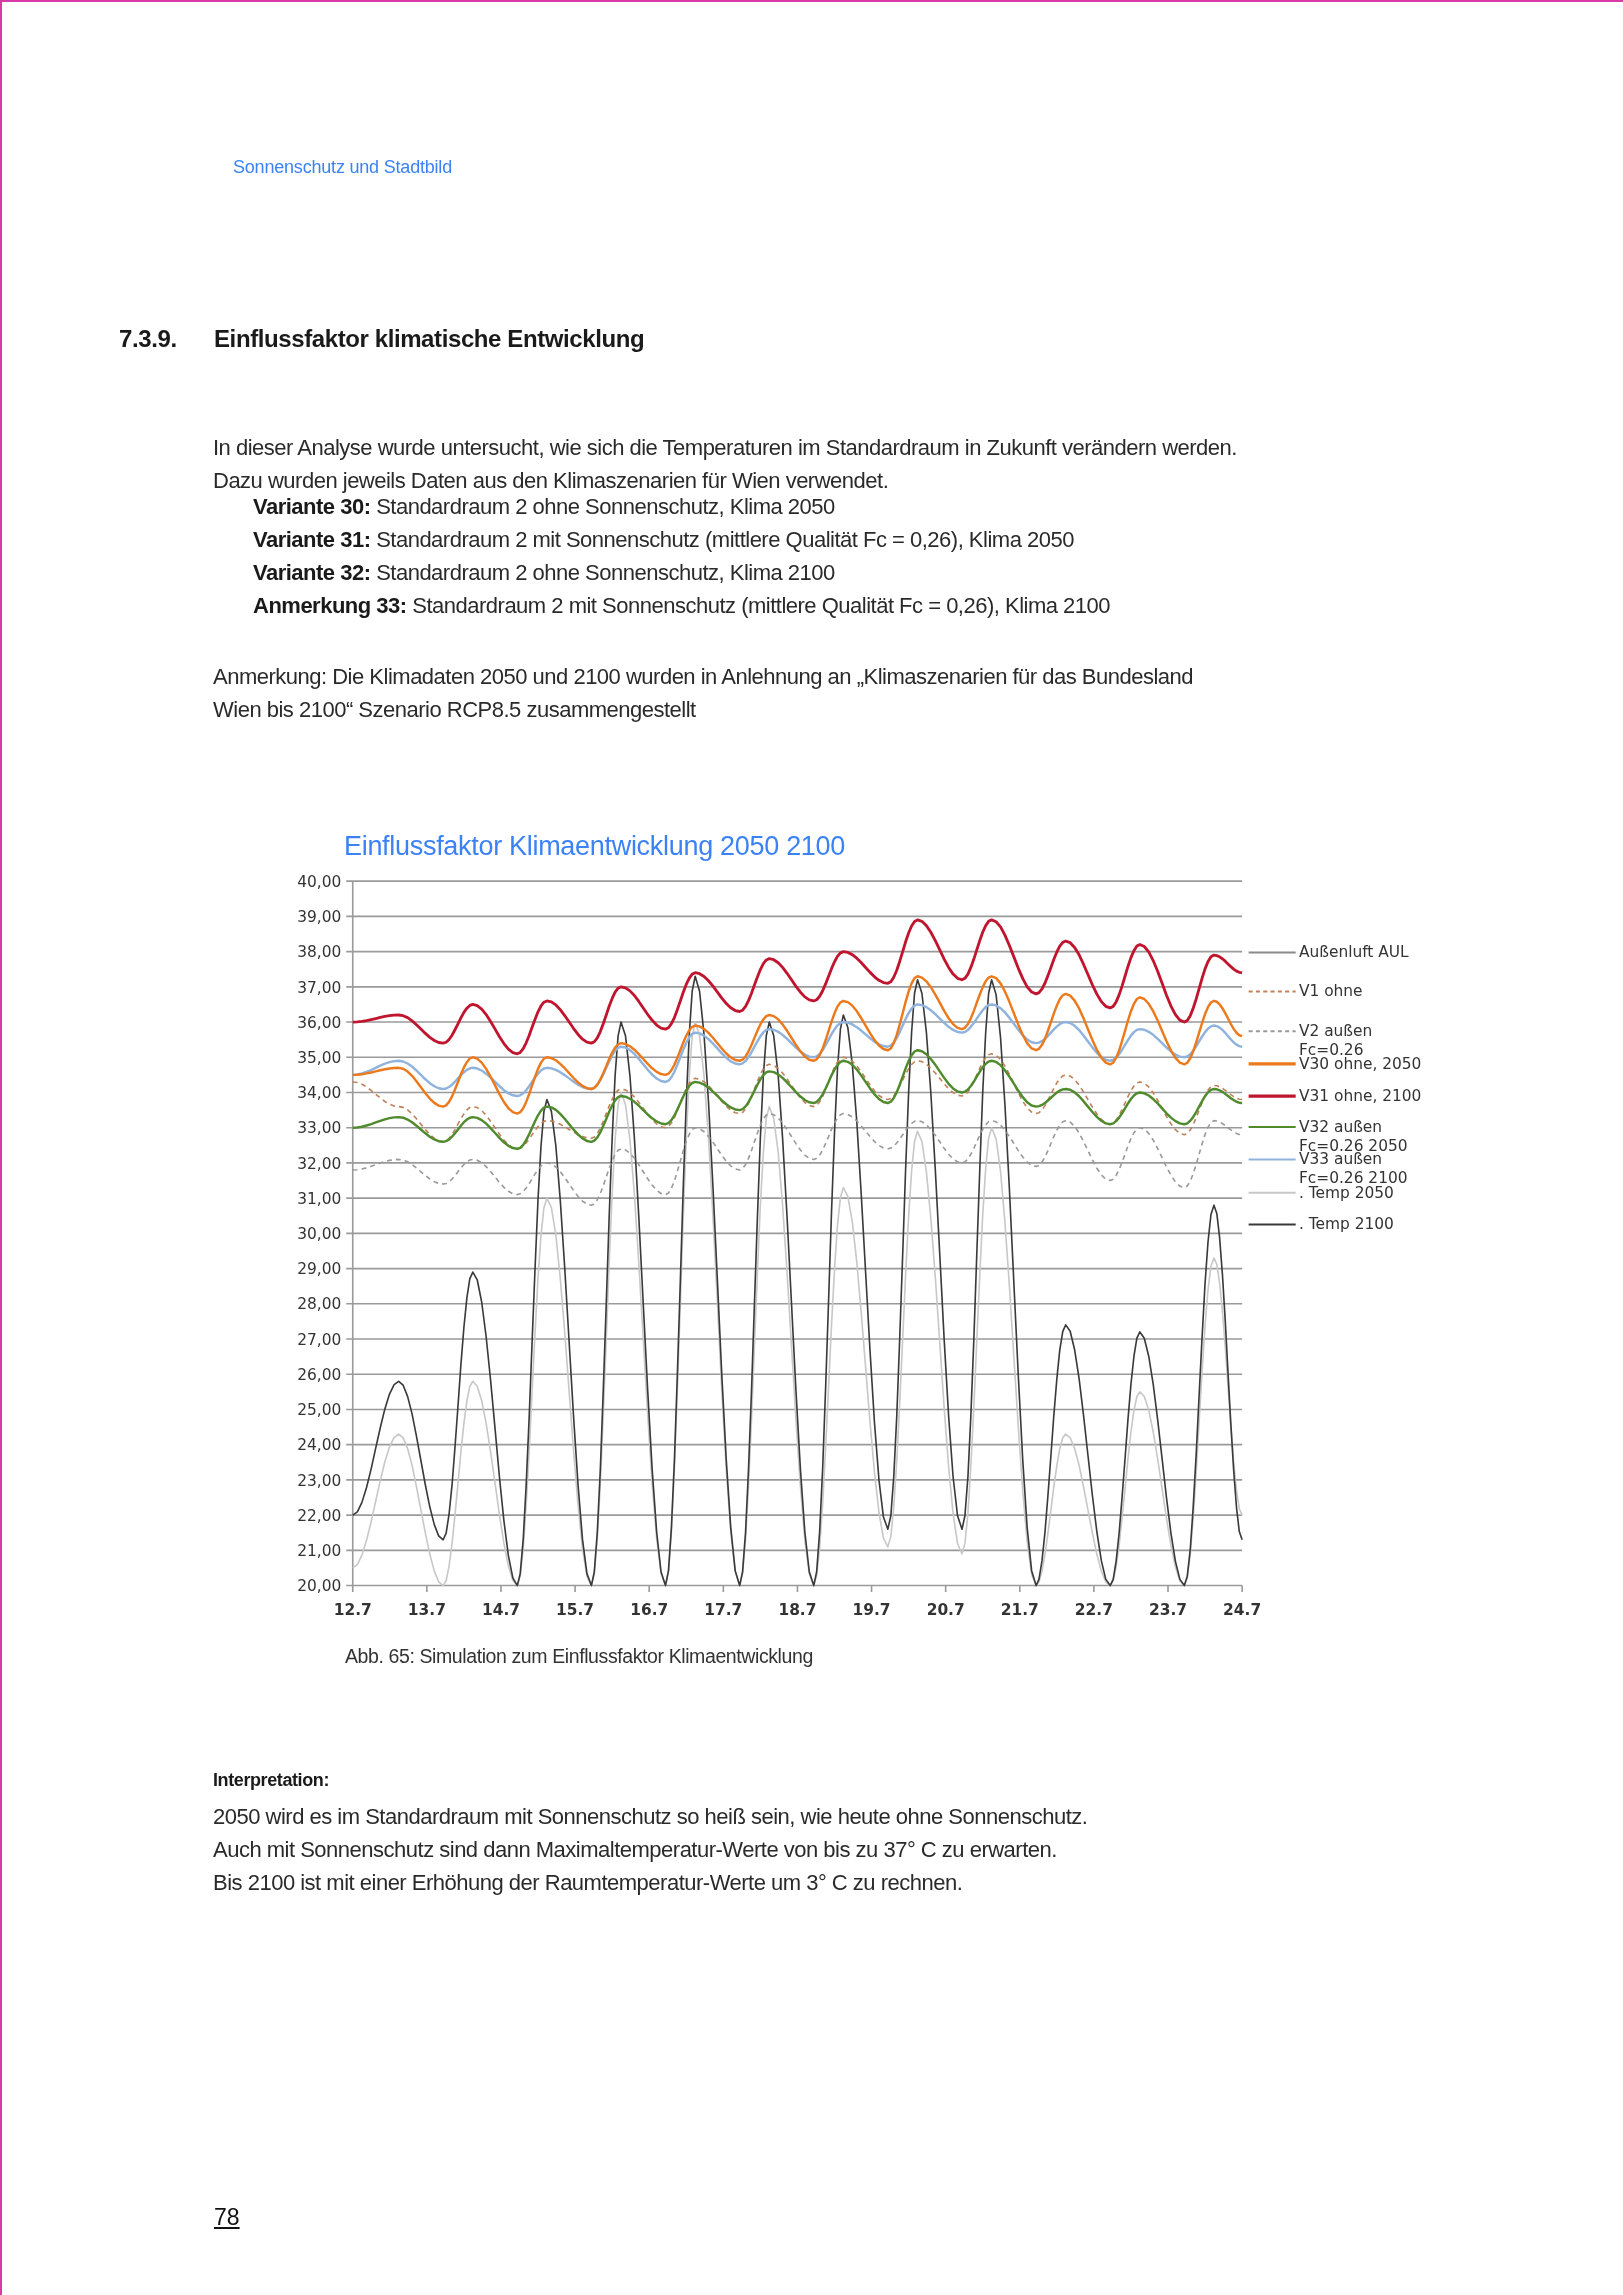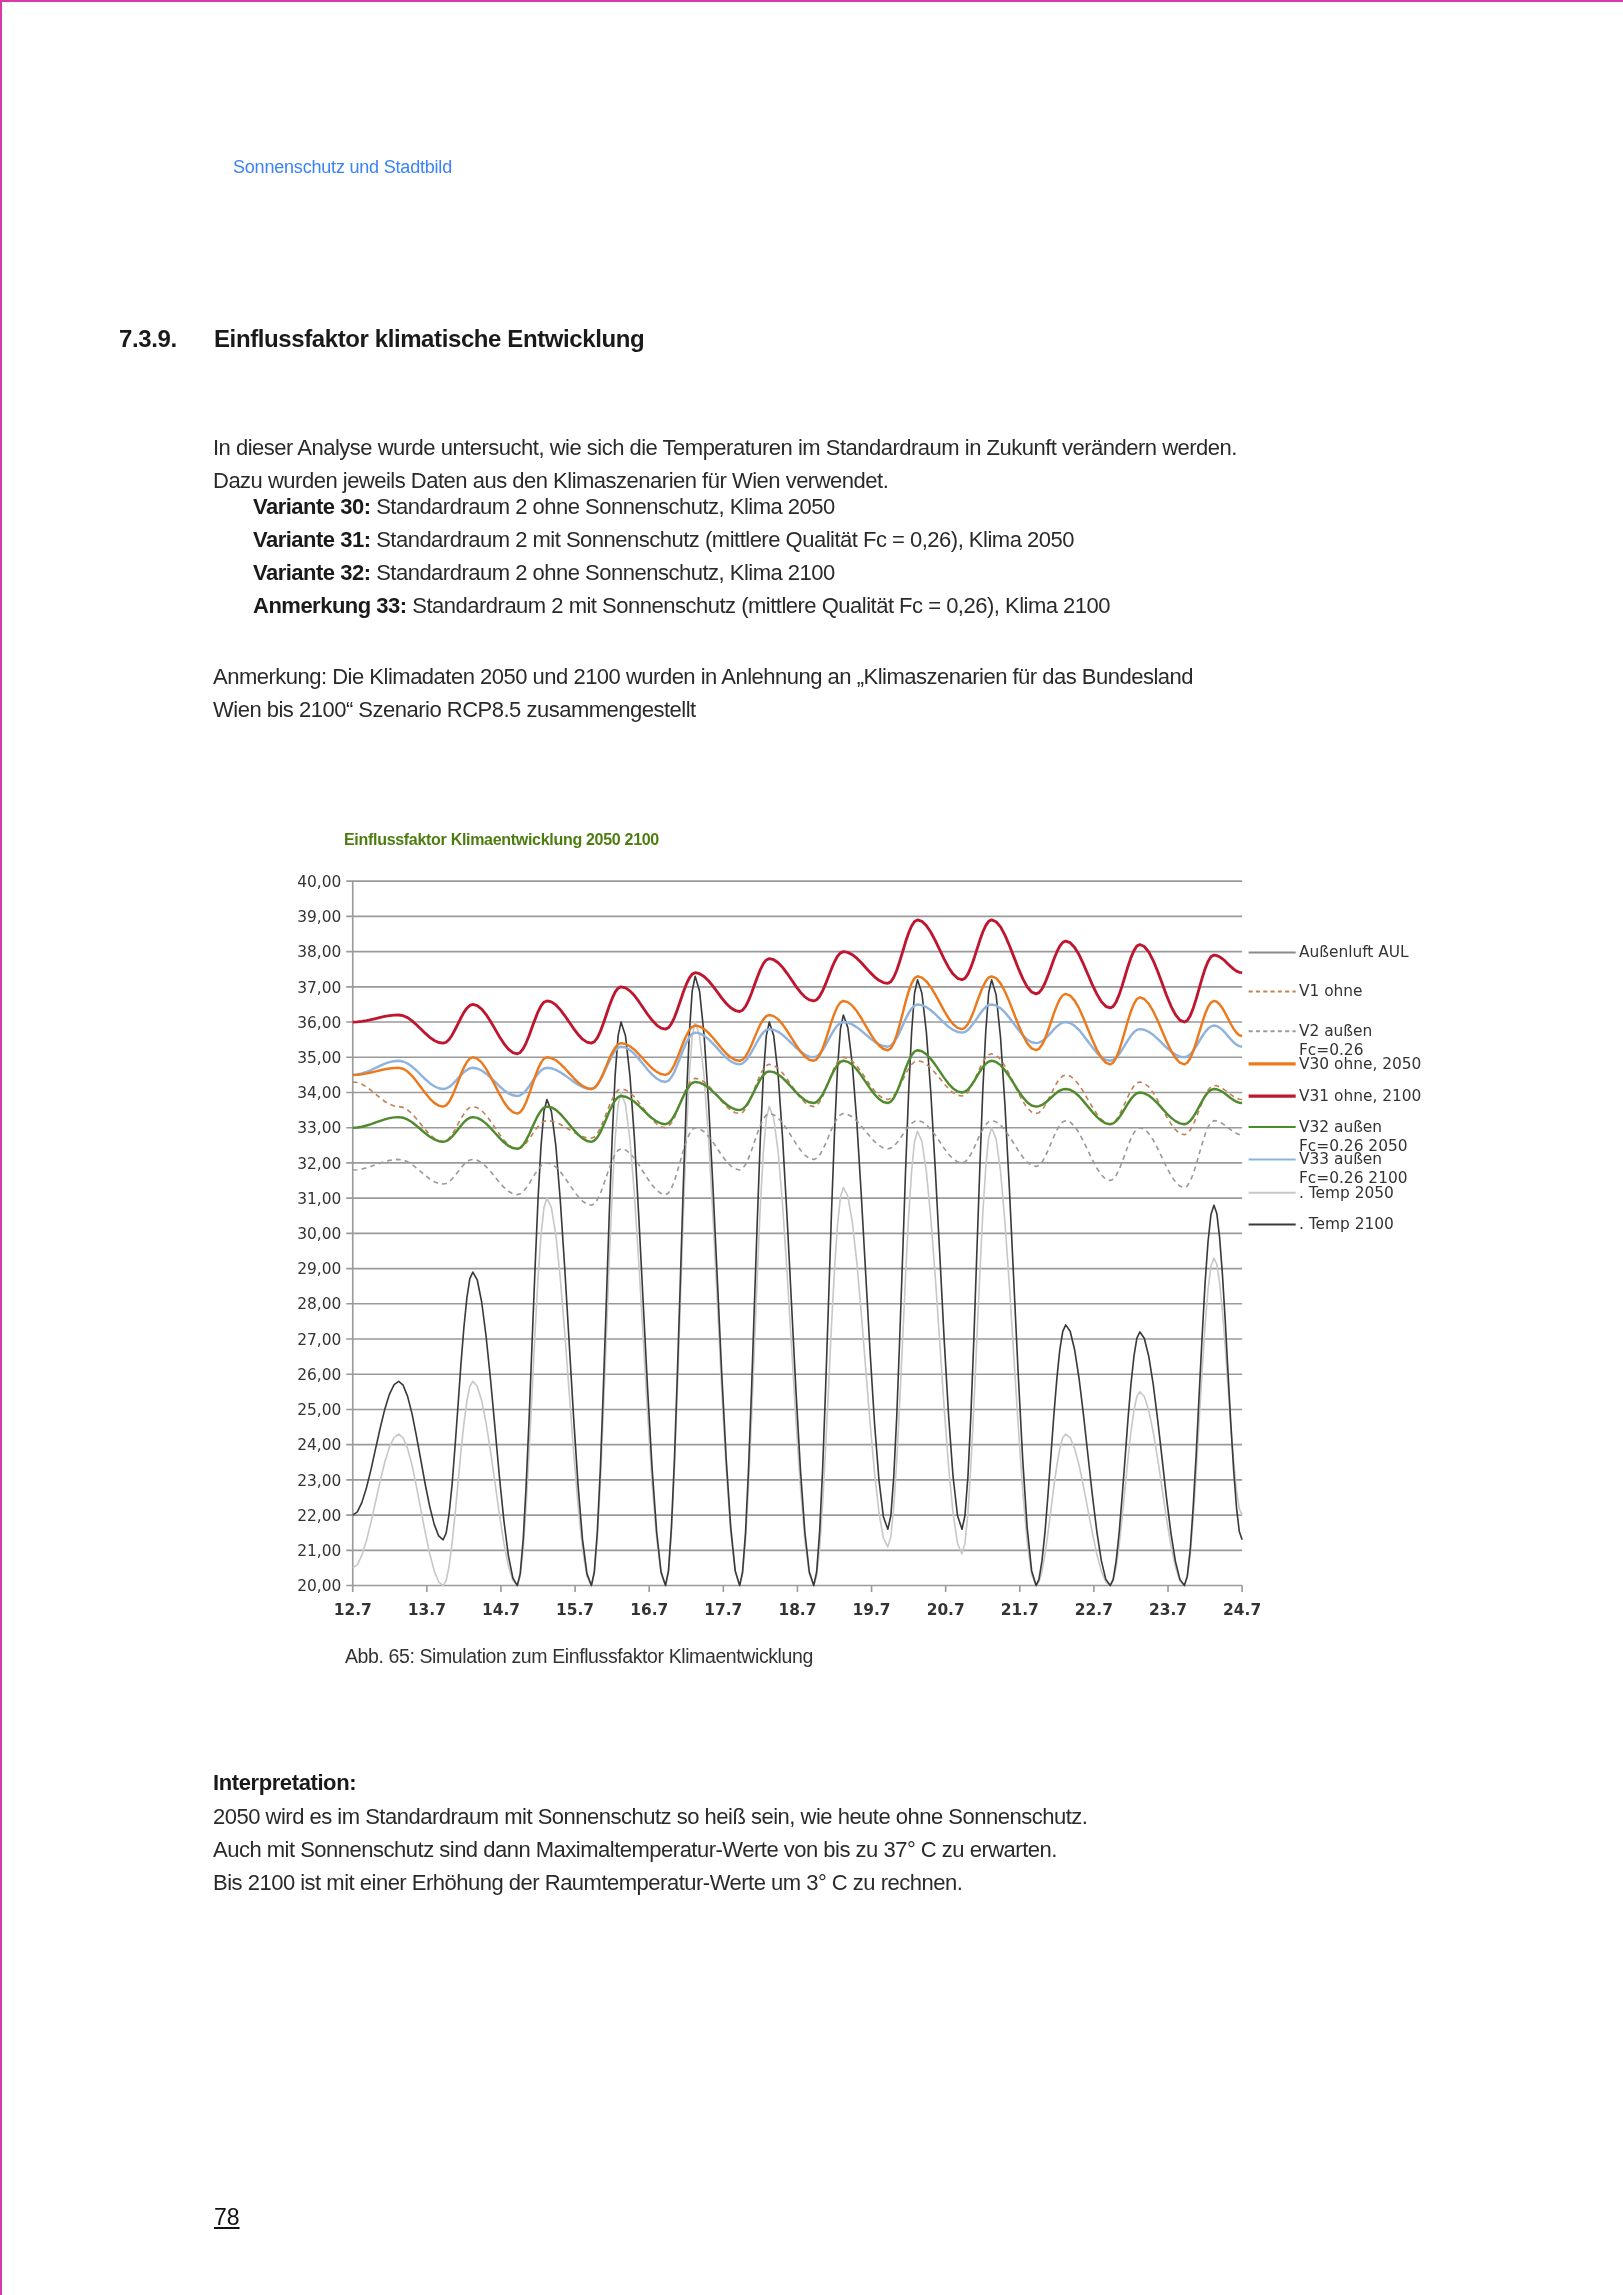--- a/index.html
+++ b/index.html
@@ -11,24 +11,24 @@
   .page-border-left { position: absolute; left: 0; top: 0; width: 2.4px; height: 2295px; background: #d83aa6; }
   .running-head { position: absolute; left: 213px; top: 157px; font-size: 18px; color: #3b82f6; letter-spacing: -0.2px; margin-left: 20px; }
   .section-heading { position: absolute; left: 119px; top: 325px; font-size: 24px; font-weight: bold; color: #1a1a1a; letter-spacing: -0.4px; }
   .section-heading .num { display: inline-block; width: 95px; }
   .para { position: absolute; left: 213px; font-size: 22px; line-height: 33px; color: #2a2a2a; letter-spacing: -0.5px; }
   .intro { top: 391px; margin-top: 40px; }
   .variants { position: absolute; left: 253px; top: 490px; font-size: 22px; line-height: 33px; color: #2a2a2a; letter-spacing: -0.5px; }
   .variants b { color: #1a1a1a; }
   .note { top: 660px; }
   .chart-wrap { position: absolute; left: 244px; top: 820px; width: 1201px; height: 804px; }
-  .chart-title { position: absolute; left: 100px; top: 10.6px; font-size: 16px; font-weight: bold; color: #4d7c0f; letter-spacing: -0.3px; }
+  .chart-title { position: absolute; left: 100px; top: 10.6px; font-size: 27px; font-weight: normal; color: #3b82f6; letter-spacing: -0.3px; }
   .y-label { position: absolute; left: -81px; top: 455px; width: 292px; transform: rotate(-90deg); transform-origin: center; font-size: 18px; font-weight: bold; color: #222; text-align: center; font-family: "DejaVu Sans", sans-serif; }
   .caption { position: absolute; left: 345px; top: 1645px; font-size: 19.5px; color: #333; letter-spacing: -0.4px; }
-  .interp-title { position: absolute; left: 213px; top: 1770px; font-size: 22px; font-weight: bold; color: #1a1a1a; letter-spacing: -0.4px; }
+  .interp-title { position: absolute; left: 213px; top: 1770px; font-size: 18px; font-weight: bold; color: #1a1a1a; letter-spacing: -0.4px; }
   .interp { top: 1800px; }
   .page-num { position: absolute; left: 214px; top: 2204px; font-size: 23px; color: #111; text-decoration: underline; }
   svg text { font-family: "DejaVu Sans", sans-serif; }
   .legend-text { font-size: 19px; fill: #333; }
   .tick-text { font-size: 19px; fill: #333; }
 </style>
 </head>
 <body>
 
 <div class="page-border-top"></div>

